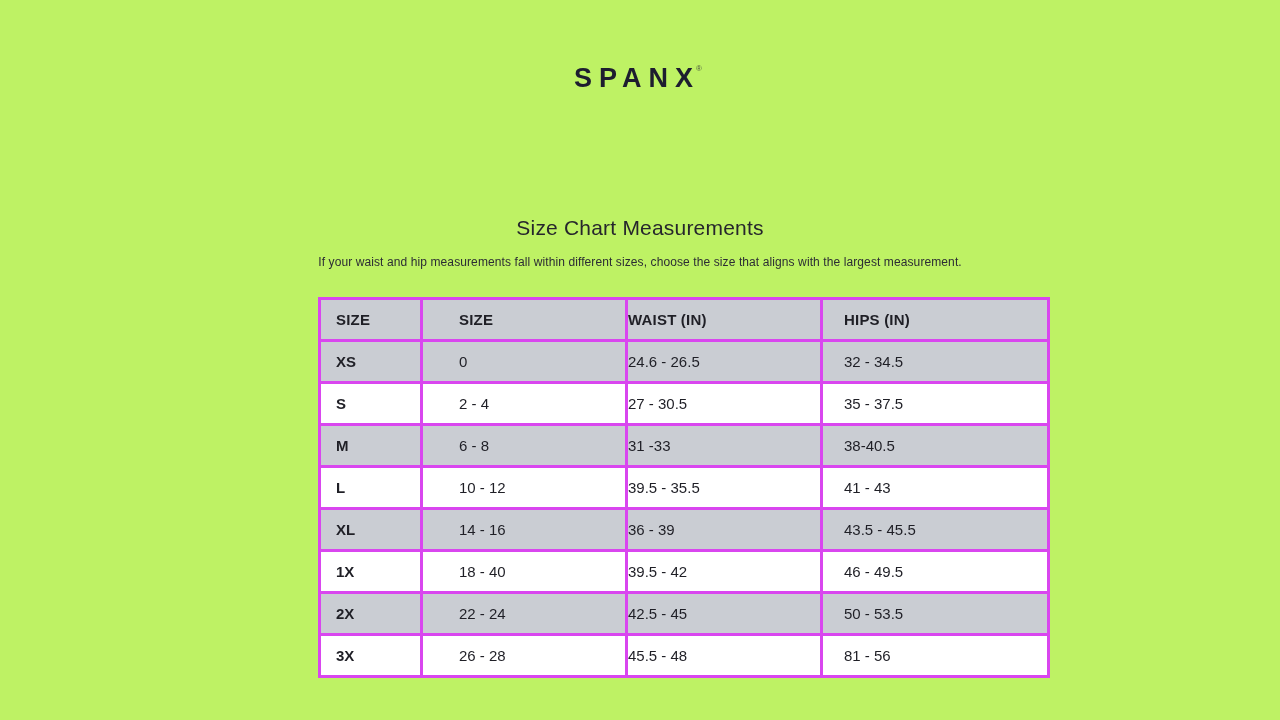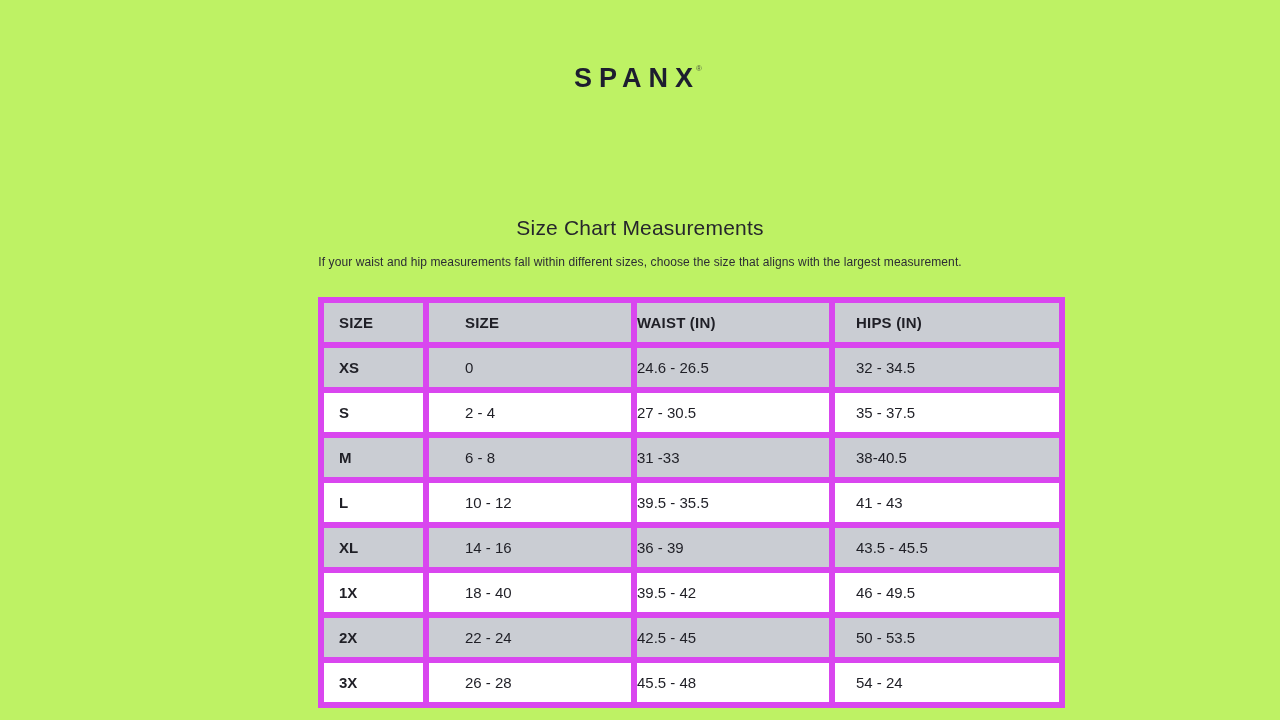--- a/index.html
+++ b/index.html
@@ -78,21 +78,21 @@
   .size-table {
     position: absolute;
     top: 297px;
     left: 318px;
     width: 645px;
     border-collapse: collapse;
     table-layout: fixed;
   }
   .size-table th,
   .size-table td {
-    border: 6px solid #d946ef;
+    border: 3px solid #d946ef;
     height: 39px;
     padding: 0;
     text-align: left;
     vertical-align: middle;
     font-size: 15px;
     color: #1f1f26;
     background: #ffffff;
   }
   .size-table th {
     font-weight: 700;
@@ -171,18 +171,18 @@
         <tr class="stripe">
           <td class="size-label">2X</td>
           <td>22 - 24</td>
           <td>42.5 - 45</td>
           <td>50 - 53.5</td>
         </tr>
         <tr>
           <td class="size-label">3X</td>
           <td>26 - 28</td>
           <td>45.5 - 48</td>
-          <td>54 - 24</td>
+          <td>81 - 56</td>
         </tr>
       </tbody>
   </table>
 
 </div>
 
 </body></html>

